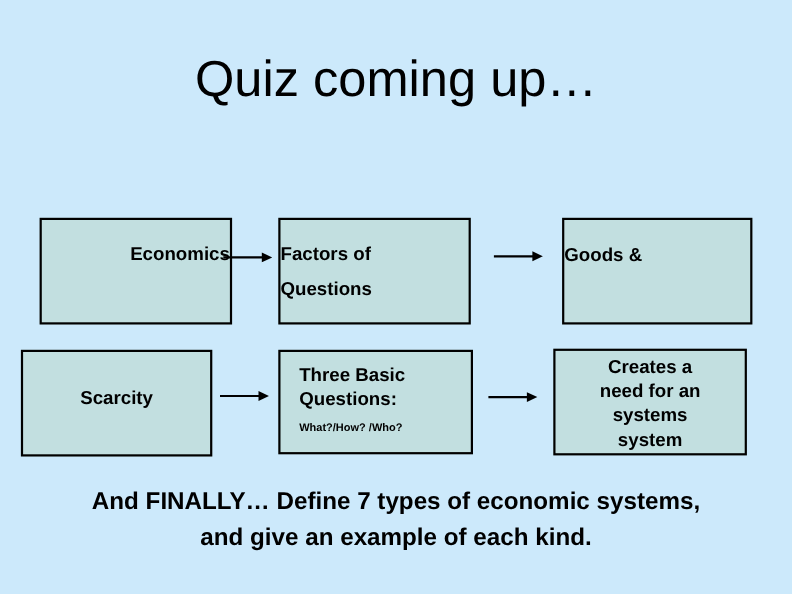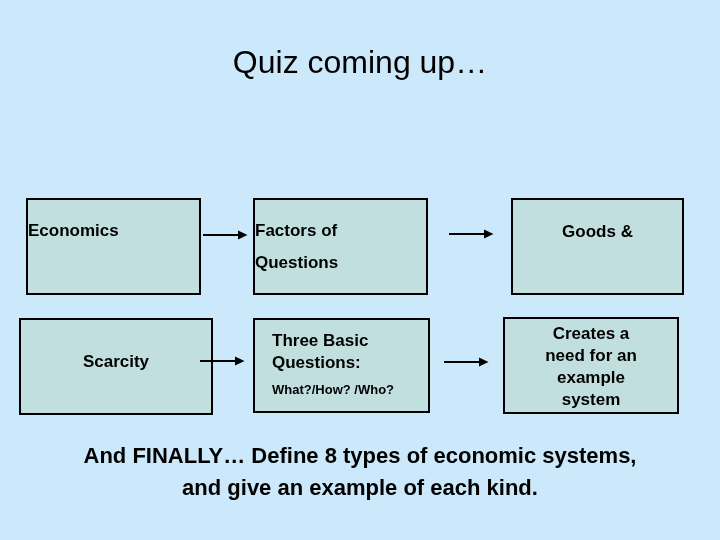--- a/index.html
+++ b/index.html
@@ -12,40 +12,40 @@
     color: var(--text, #000000);
     font-family: "Liberation Sans", sans-serif;
   }
   .title {
     position: absolute;
     top: 44px;
     left: 0;
     width: 720px;
     margin: 0;
     text-align: center;
-    font-size: 32px;
+    font-size: 46px;
     font-weight: 400;
     letter-spacing: 0;
   }
   .box {
     position: absolute;
     box-sizing: border-box;
     background: var(--box-fill, #c2dfe0);
     border: 2px solid var(--box-border, #000000);
     font-size: 17px;
     font-weight: 700;
     line-height: 22px;
   }
-  .box-economics { left: 26px;  top: 198px; width: 175px; height: 97px; text-align: left; padding-top: 20px; }
+  .box-economics { left: 36px;  top: 198px; width: 175px; height: 97px; text-align: right; padding-top: 20px; }
   .box-factors   { left: 253px; top: 198px; width: 175px; height: 97px; text-align: left; padding-top: 20px; }
   .box-factors .line2 { margin-top: 10px; }
-  .box-goods     { left: 511px; top: 198px; width: 173px; height: 97px; text-align: center; padding-top: 21px; line-height: 21px; }
-  .box-scarcity  { left: 19px;  top: 318px; width: 194px; height: 97px; text-align: center; padding-top: 31px; }
+  .box-goods     { left: 511px; top: 198px; width: 173px; height: 97px; text-align: left; padding-top: 21px; line-height: 21px; }
+  .box-scarcity  { left: 19px;  top: 318px; width: 174px; height: 97px; text-align: center; padding-top: 31px; }
   .box-questions { left: 253px; top: 318px; width: 177px; height: 95px; padding: 10px 8px 0 17px; text-align: left; }
-  .box-questions .detail { font-size: 13px; line-height: 15px; margin-top: 8px; }
+  .box-questions .detail { font-size: 10px; line-height: 15px; margin-top: 8px; }
   .box-creates   { left: 503px; top: 317px; width: 176px; height: 97px; text-align: center; padding-top: 4px; }
   .box-creates .multiline { white-space: pre-line; }
   .arrow { position: absolute; width: 46px; height: 12px; }
   .arrow svg line    { stroke: var(--arrow, #000000); }
   .arrow svg polygon { fill:   var(--arrow, #000000); }
   .arrow-1 { left: 202px; top: 227px; }
   .arrow-2 { left: 448px; top: 226px; }
   .arrow-3 { left: 199px; top: 353px; }
   .arrow-4 { left: 443px; top: 354px; }
   .footer {
@@ -112,22 +112,22 @@
   <div class="arrow arrow-4">
     <svg width="46" height="12" viewBox="0 0 46 12" aria-hidden="true">
       <line x1="1" y1="6" x2="37" y2="6" stroke-width="2"></line>
       <polygon points="36,1.5 45.5,6 36,10.5"></polygon>
     </svg>
   </div>
 
   <div class="box box-creates">
     <div class="multiline">Creates a
 need for an
-example
+systems
 system</div>
   </div>
 
   <div class="footer">
-    <div>And FINALLY… Define 8 types of economic systems,</div>
+    <div>And FINALLY… Define 7 types of economic systems,</div>
     <div>and give an example of each kind.</div>
   </div>
 
 </div>
 
 </body></html>

